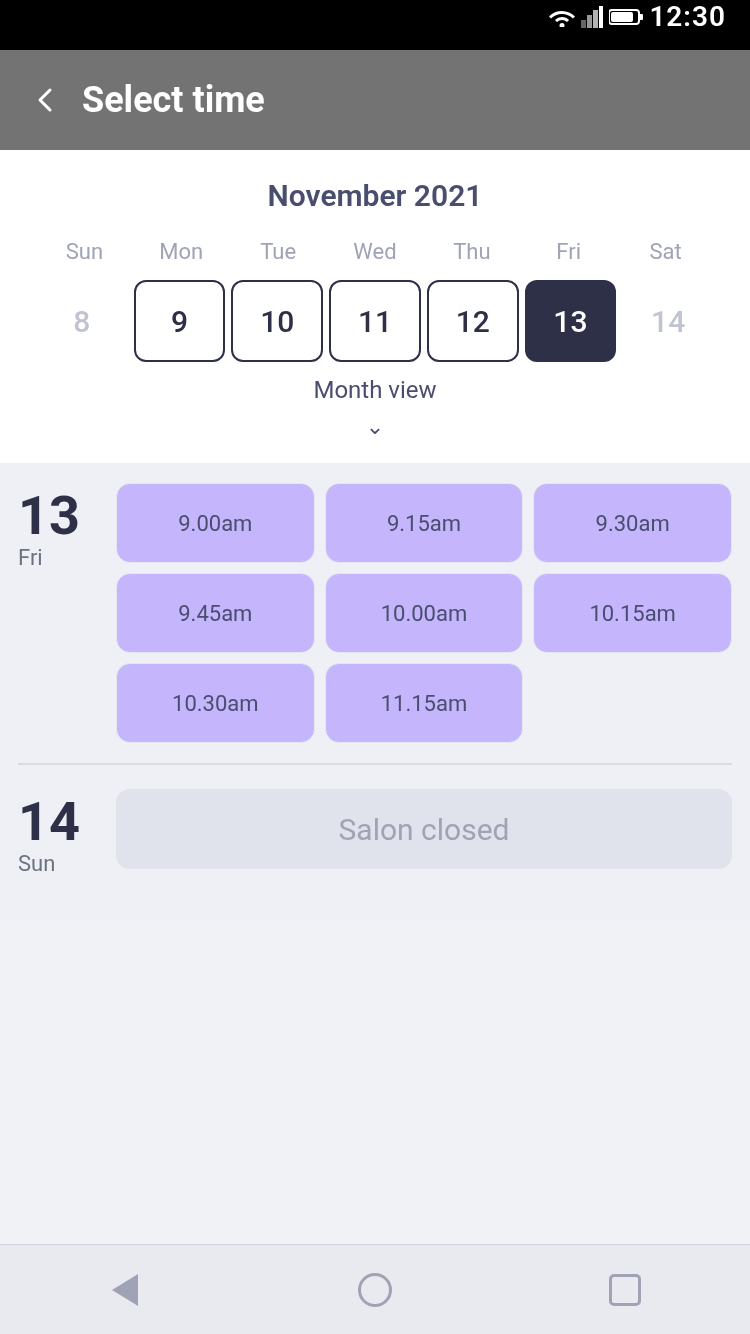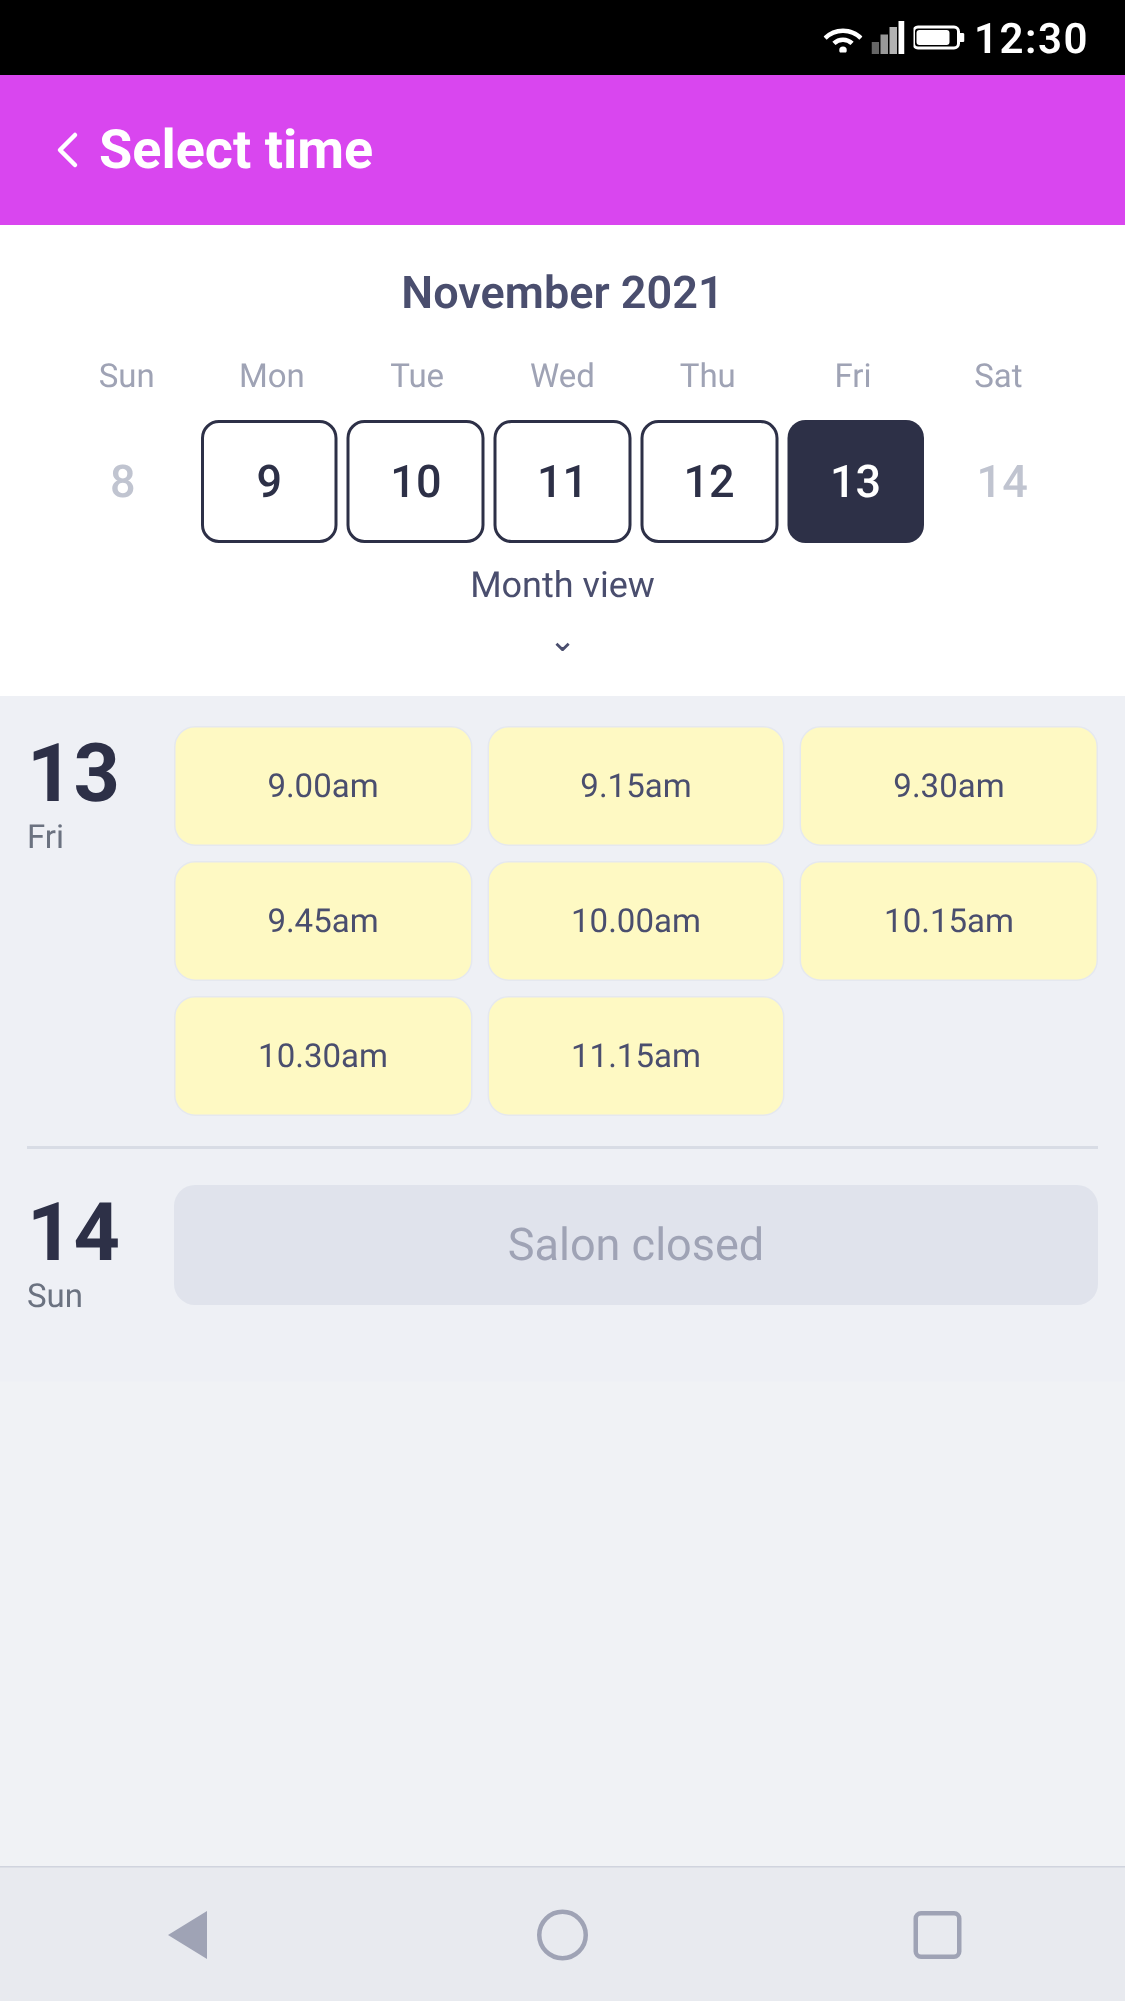--- a/index.html
+++ b/index.html
@@ -10,45 +10,45 @@
       font-family: -apple-system, BlinkMacSystemFont, 'Segoe UI', Roboto, sans-serif;
       background: #f0f2f5;
       overflow-x: hidden;
     }
 
     
     .status-bar {
       background: #000;
       height: 50px;
       display: flex;
-      align-items: center;
+      align-items: flex-start;
       justify-content: flex-end;
       padding: 0 24px;
       gap: 8px;
     }
     .status-icons {
       display: flex;
       align-items: center;
       gap: 6px;
     }
     .status-time {
       color: #fff;
       font-size: 28px;
       font-weight: 600;
       letter-spacing: 1px;
     }
 
     
     .header {
-      background: #d946ef;
+      background: #737373;
       height: 100px;
       display: flex;
       align-items: center;
       padding: 0 30px;
-      gap: 4px;
+      gap: 20px;
     }
     .back-btn {
       color: #fff;
       font-size: 32px;
       cursor: pointer;
       display: flex;
       align-items: center;
     }
     .header-title {
       color: #fff;
@@ -158,21 +158,21 @@
       font-weight: 400;
       margin-top: 2px;
     }
     .slots-grid {
       flex: 1;
       display: grid;
       grid-template-columns: repeat(3, 1fr);
       gap: 10px;
     }
     .time-slot {
-      background: #fef9c3;
+      background: #c4b5fd;
       border-radius: 14px;
       height: 80px;
       display: flex;
       align-items: center;
       justify-content: center;
       font-size: 22px;
       color: #4a4e6e;
       cursor: pointer;
       border: 1.5px solid #e5e8ef;
     }

